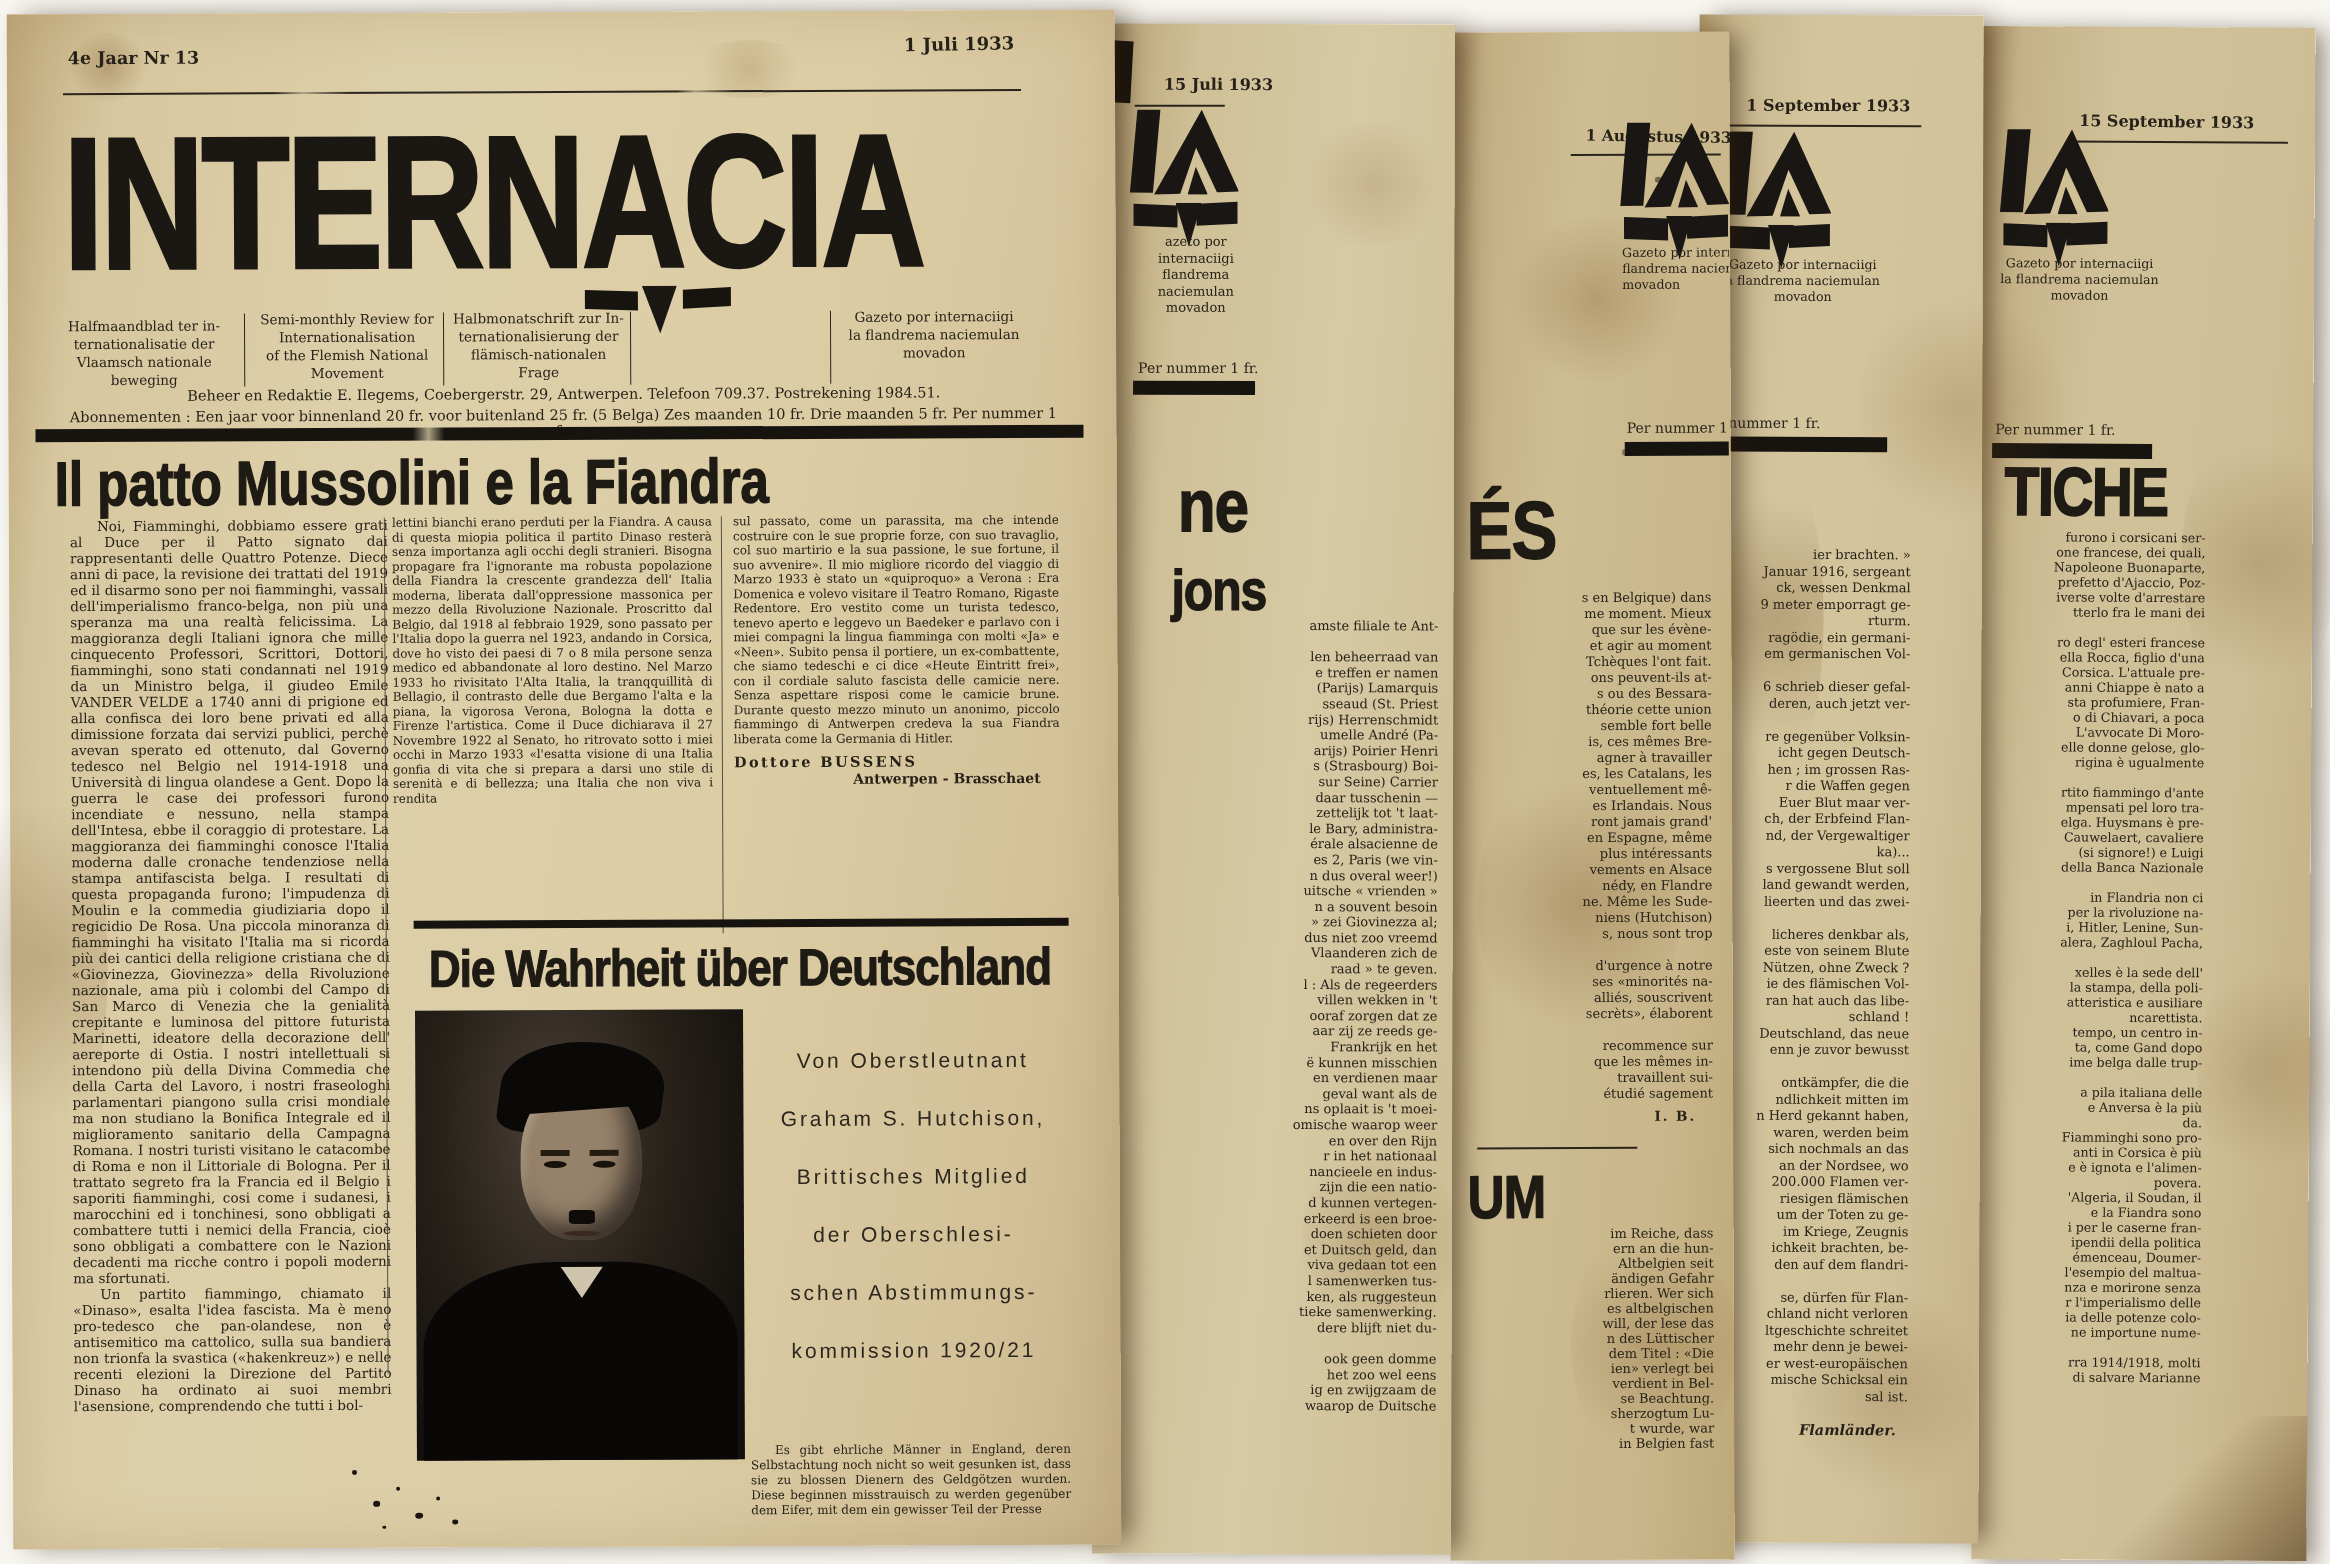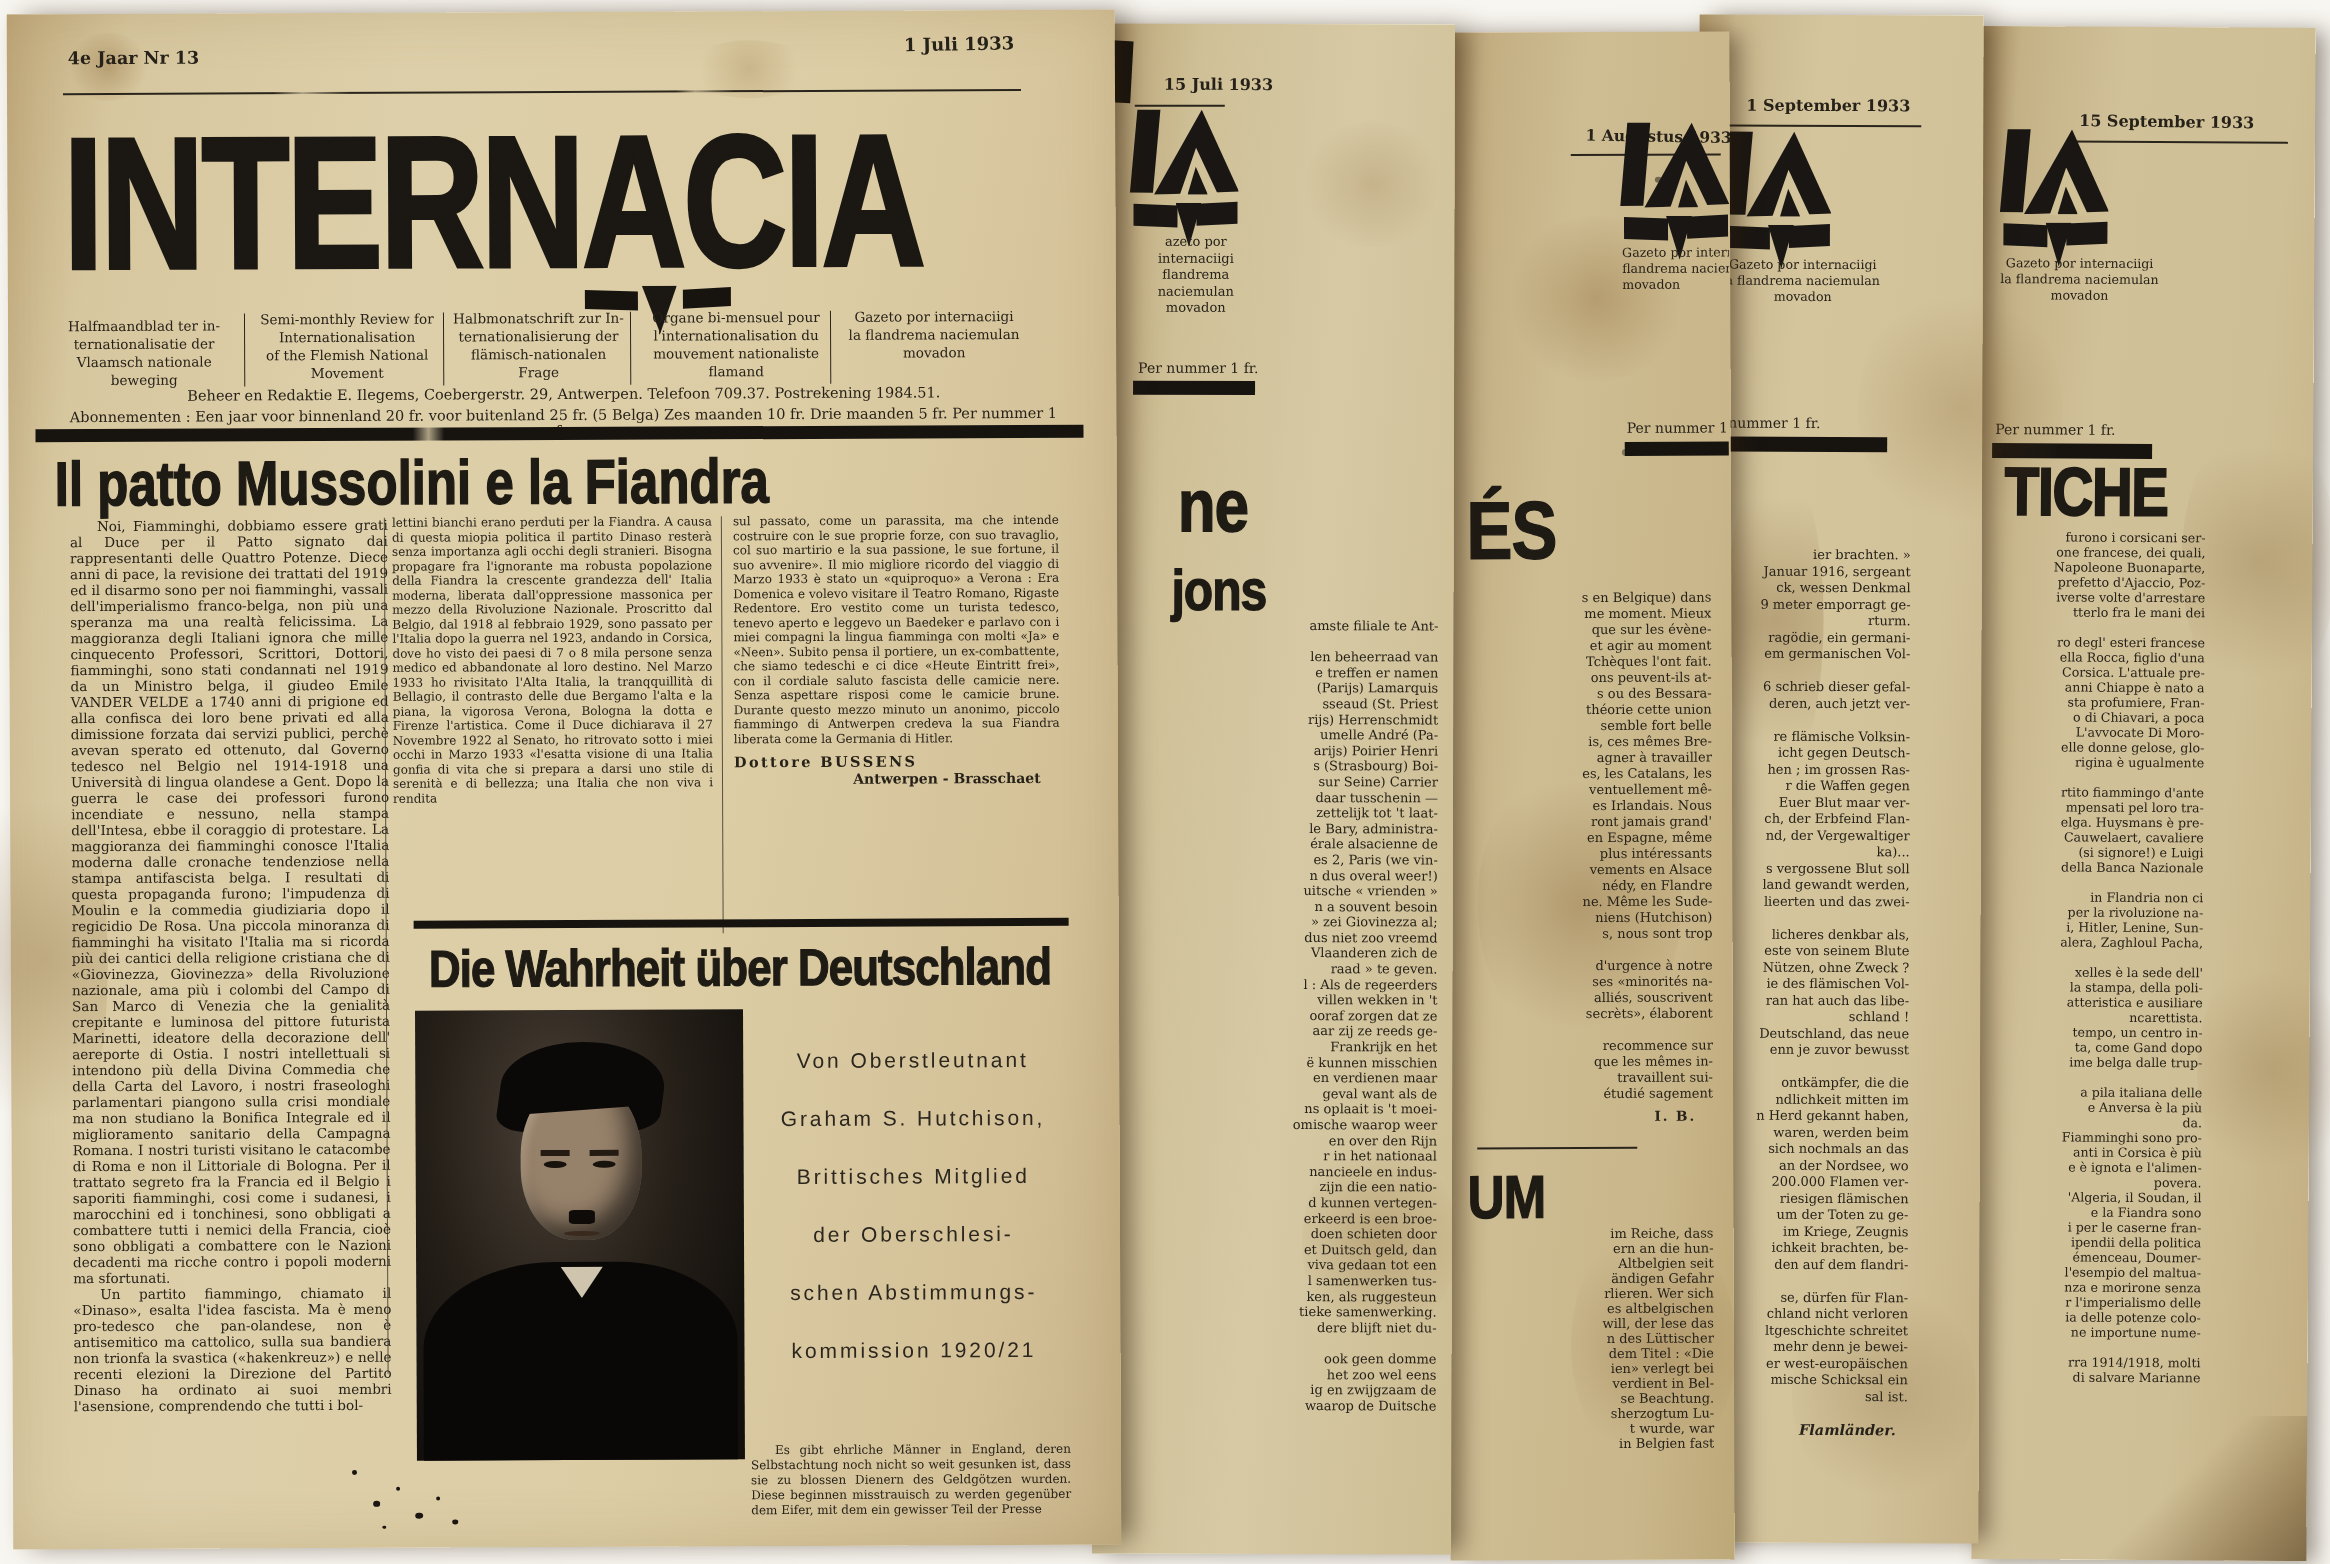--- a/index.html
+++ b/index.html
@@ -91,24 +91,20 @@
 Vlaamsch nationale
 beweging</div>
     <div class="pre c" style="position:absolute;left:242px;top:297px;width:194px;font-size:13.6px;line-height:18px;">Semi-monthly Review for
 Internationalisation
 of the Flemish National
 Movement</div>
     <div class="pre c" style="position:absolute;left:441px;top:297px;width:179px;font-size:13.6px;line-height:18px;">Halbmonatschrift zur In-
 ternationalisierung der
 flämisch-nationalen
 Frage</div>
-    <div class="pre c" style="position:absolute;left:626px;top:297px;width:204px;font-size:13.6px;line-height:18px;">Organe bi-mensuel pour
-l'internationalisation du
-mouvement nationaliste
-flamand</div>
     <div class="pre c" style="position:absolute;left:829px;top:297px;width:194px;font-size:13.6px;line-height:18px;">Gazeto por internaciigi
 la flandrema naciemulan
 movadon</div>
     <div class="rule" style="left:236px;top:300px;width:1px;height:73px;"></div>
     <div class="rule" style="left:435px;top:300px;width:1px;height:73px;"></div>
     <div class="rule" style="left:622px;top:300px;width:1px;height:73px;"></div>
     <div class="rule" style="left:822px;top:300px;width:1px;height:73px;"></div>
 
     <div class="c" style="position:absolute;left:73px;top:374px;width:965px;font-size:14.5px;">Beheer en Redaktie E. Ilegems, Coebergerstr. 29, Antwerpen. Telefoon 709.37. Postrekening 1984.51.</div>
     <div class="c" style="position:absolute;left:53px;top:395px;width:1004px;font-size:14.5px;">Abonnementen : Een jaar voor binnenland 20 fr. voor buitenland 25 fr. (5 Belga) Zes maanden 10 fr. Drie maanden 5 fr. Per nummer 1 fr.</div>
@@ -368,21 +364,21 @@
         <div class="ln">Januar 1916, sergeant</div>
         <div class="ln">ck,  wessen  Denkmal</div>
         <div class="ln">9 meter emporragt ge-</div>
         <div class="ln">rturm.</div>
         <div class="ln">ragödie,  ein  germani-</div>
         <div class="ln">em germanischen Vol-</div>
         <div class="ln gap-ln">&nbsp;</div>
         <div class="ln">6 schrieb dieser gefal-</div>
         <div class="ln">deren,  auch  jetzt ver-</div>
         <div class="ln gap-ln">&nbsp;</div>
-        <div class="ln">re  flämische  Volksin-</div>
+        <div class="ln">re  gegenüber  Volksin-</div>
         <div class="ln">icht  gegen   Deutsch-</div>
         <div class="ln">hen ; im grossen Ras-</div>
         <div class="ln">r  die  Waffen   gegen</div>
         <div class="ln">Euer  Blut  maar  ver-</div>
         <div class="ln">ch, der Erbfeind Flan-</div>
         <div class="ln">nd, der Vergewaltiger</div>
         <div class="ln">ka)...</div>
         <div class="ln">s vergossene Blut soll</div>
         <div class="ln">land gewandt werden,</div>
         <div class="ln">lieerten und das zwei-</div>

